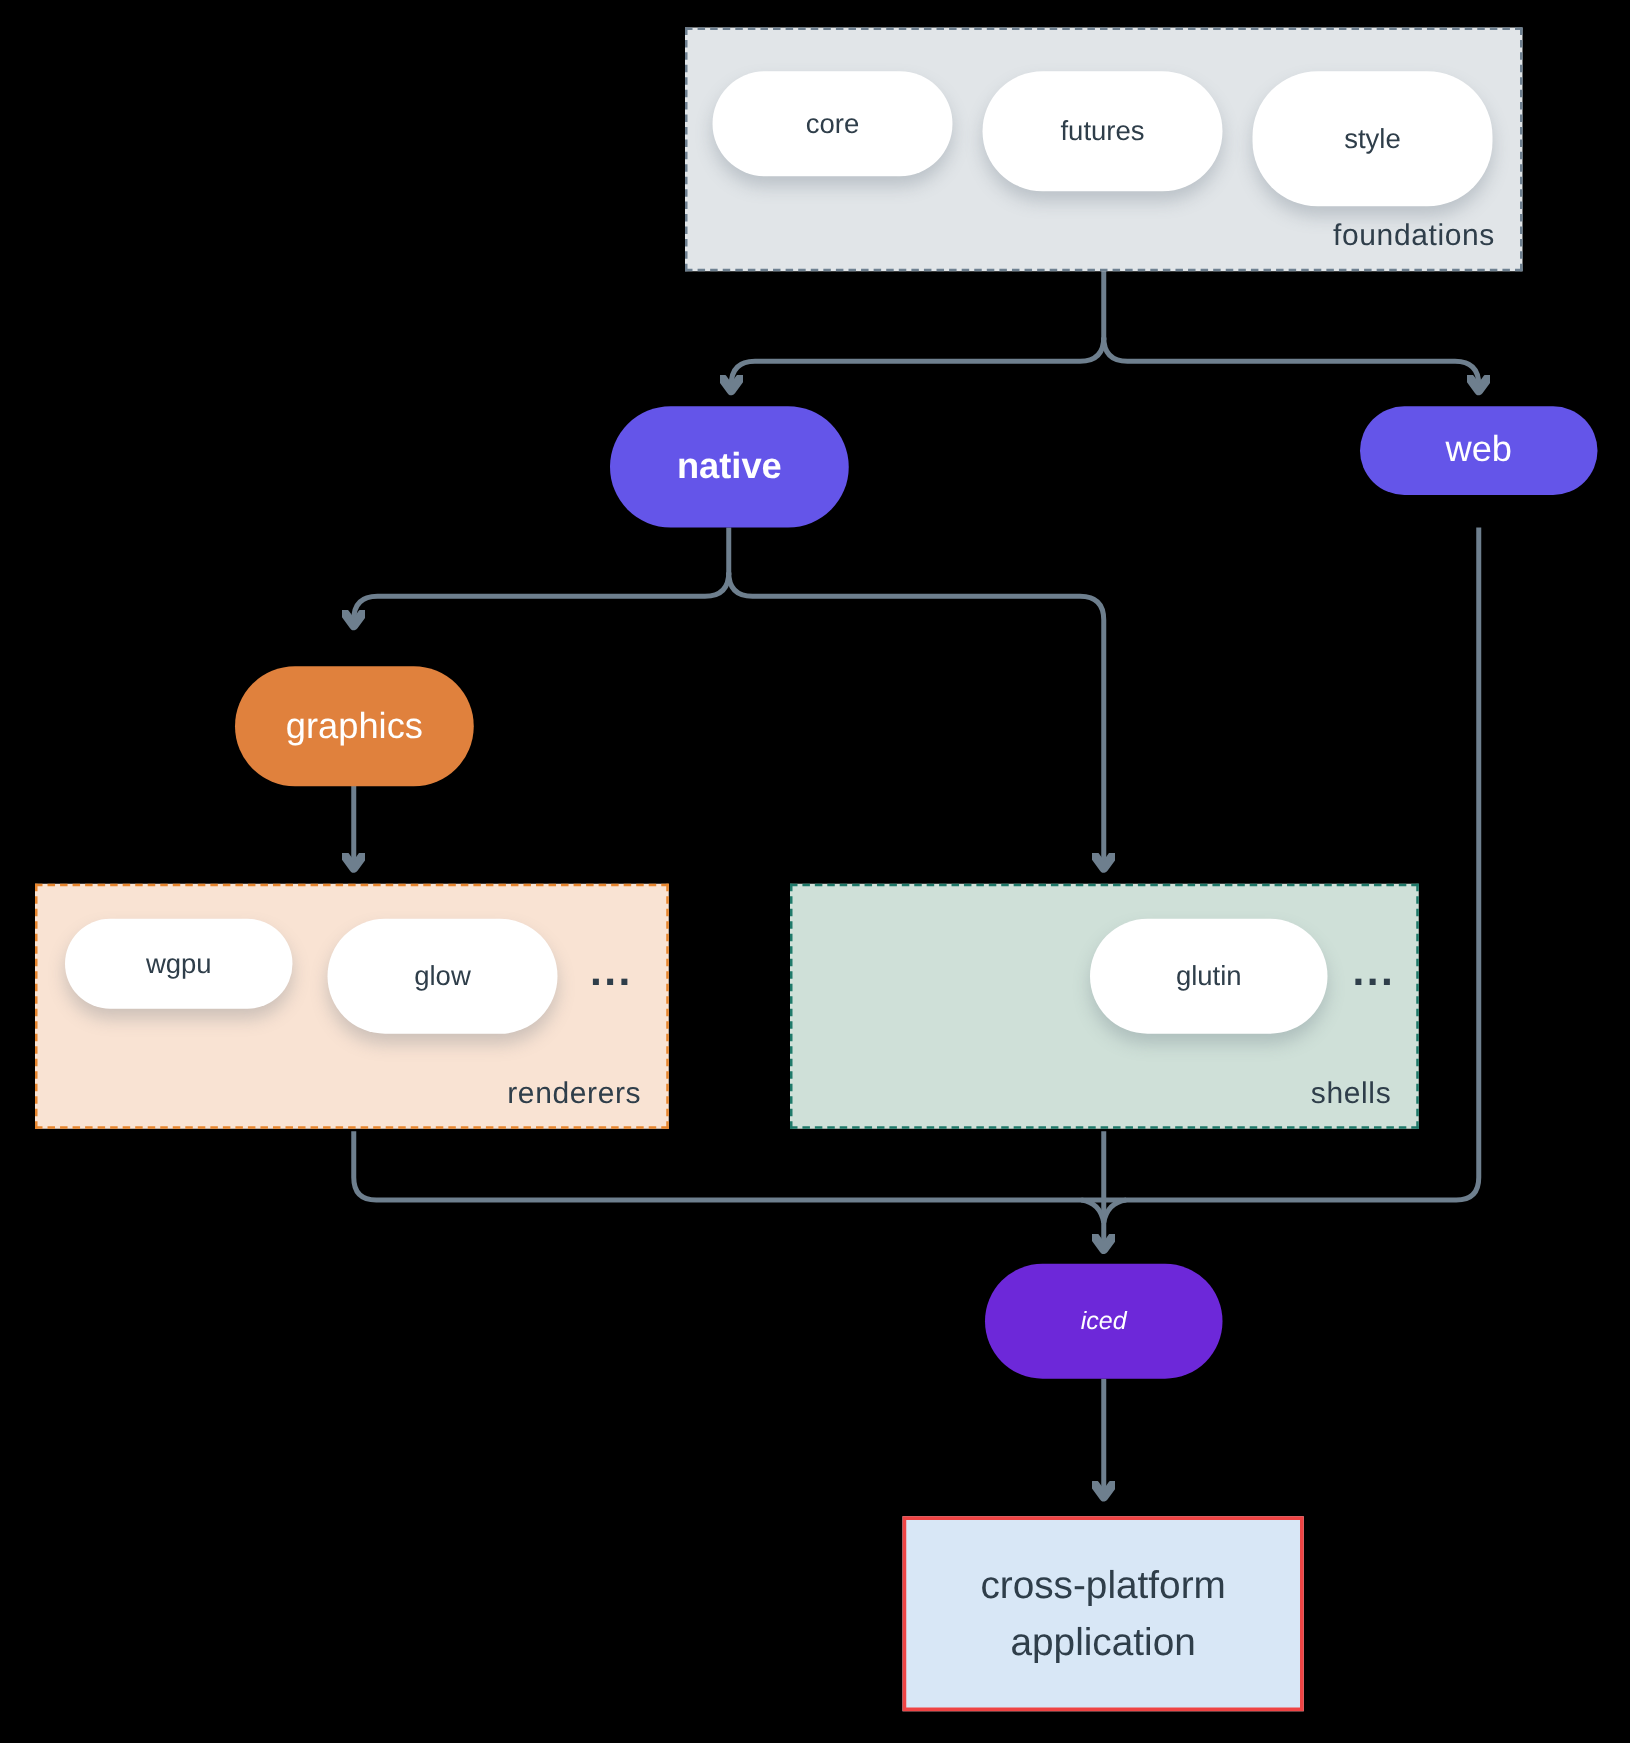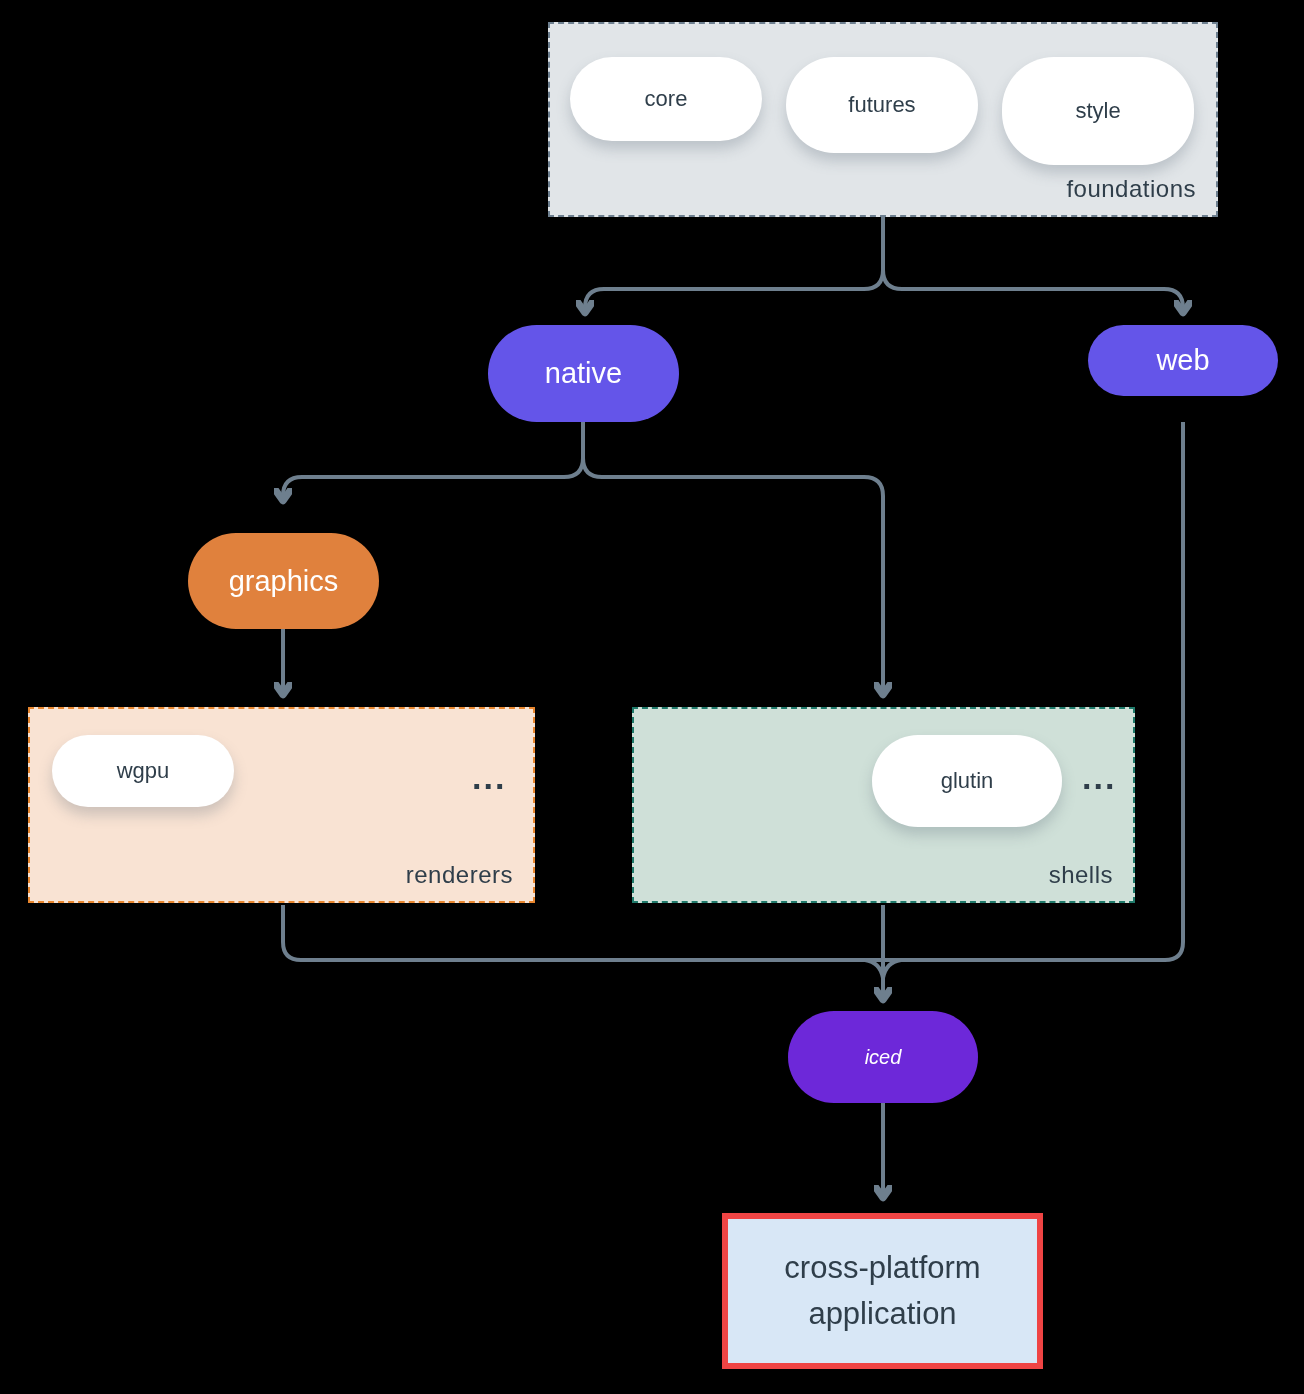--- a/index.html
+++ b/index.html
@@ -28,38 +28,38 @@
     background:#ffffff; color:#2f3e4a; font-size:22px;
     box-shadow:0 8px 14px rgba(90,105,118,0.28);
   }
   .pill-purple { background:#6455e9; color:#ffffff; font-size:29px; }
   .pill-orange { background:#e0813d; color:#ffffff; font-size:29px; }
   .pill-blue   { background:#6d28d9; color:#ffffff; font-size:20px;font-style:italic; }
 
   .p-core    { left:570px;  top:57px;  width:192px; height:84px; }
   .p-futures { left:786px;  top:57px;  width:192px; height:96px; }
   .p-style   { left:1002px; top:57px;  width:192px; height:108px; }
-  .p-native  { left:488px;  top:325px; width:191px; height:97px; }
+  .p-native  { left:488px;  top:325px; width:191px; height:97px;font-weight:bold; }
   .p-web     { left:1088px; top:325px; width:190px; height:71px; }
   .p-graphics{ left:188px;  top:517px; width:191px; height:96px;margin-top:16px; }
   .p-wgpu    { left:52px;   top:735px; width:182px; height:72px; }
   .p-glow    { left:262px;  top:735px; width:184px; height:92px; }
   .p-winit   { left:655px;  top:735px; width:192px; height:92px; }
   .p-glutin  { left:872px;  top:735px; width:190px; height:92px; }
   .p-iced    { left:788px;  top:1011px; width:190px; height:92px; }
 
   .more-dots {
     position:absolute; font-size:34px; font-weight:bold; color:#2f3e4a; letter-spacing:2px;
   }
   .more-renderers { left:472px;  top:758px; }
   .more-shells    { left:1082px; top:758px; }
 
   .app-box {
     position:absolute; left:722px; top:1213px; width:321px; height:156px;
-    box-sizing:border-box; background:#d8e7f6; border:6px solid #ef4444;
+    box-sizing:border-box; background:#d8e7f6; border:3px solid #ef4444;
     display:flex; align-items:center; justify-content:center; text-align:center;
     color:#2f3e4a; font-size:31px; line-height:1.5; padding:0 24px;
   }
 </style>
 </head>
 <body>
 
 <div class="canvas">
 
   <svg class="connectors" width="1304" height="1394" viewBox="0 0 1304 1394" aria-hidden="true">
@@ -97,20 +97,21 @@
 
   <div class="pill pill-purple p-native">native</div>
   <div class="pill pill-purple p-web">web</div>
 
   <div class="pill pill-orange p-graphics">graphics</div>
 
   <div class="group group-renderers">
     <span class="group-label">renderers</span>
   </div>
   <div class="pill pill-white p-wgpu">wgpu</div>
+  <div class="pill pill-white p-glow">glow</div>
   <span class="more-dots more-renderers">...</span>
 
   <div class="group group-shells">
     <span class="group-label">shells</span>
   </div>
   <div class="pill pill-white p-glutin">glutin</div>
   <span class="more-dots more-shells">...</span>
 
   <div class="pill pill-blue p-iced">iced</div>
 

